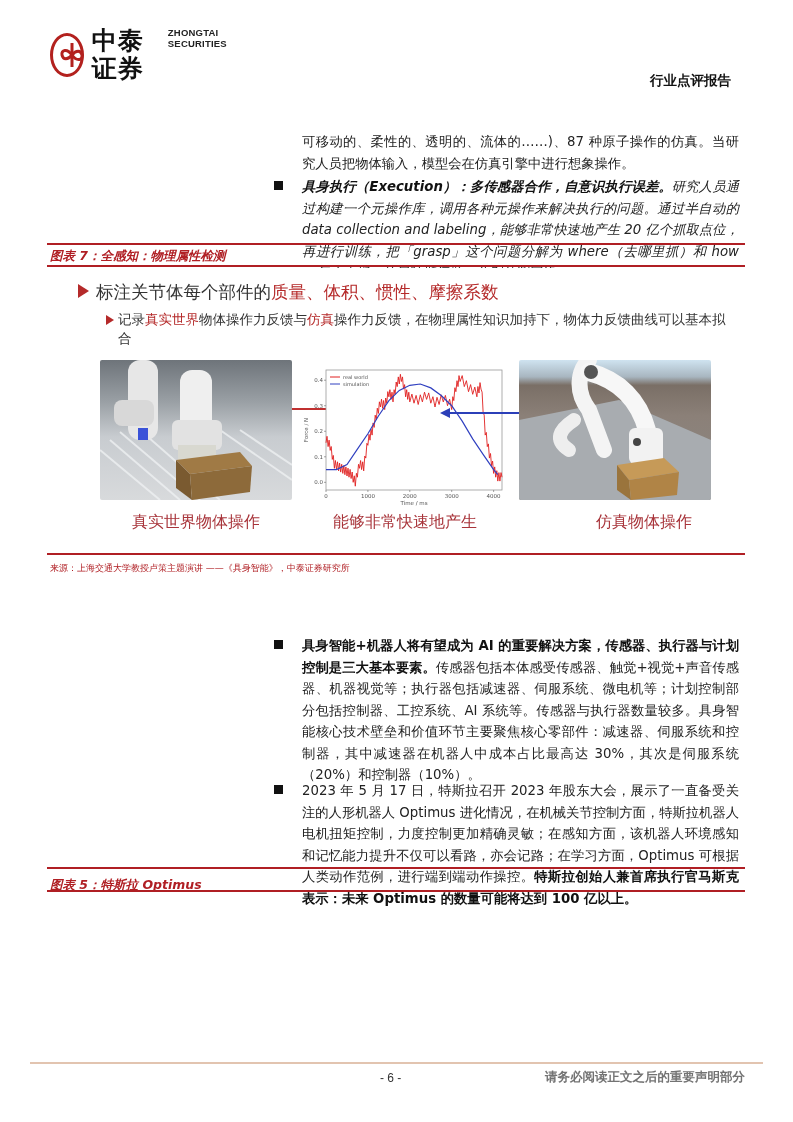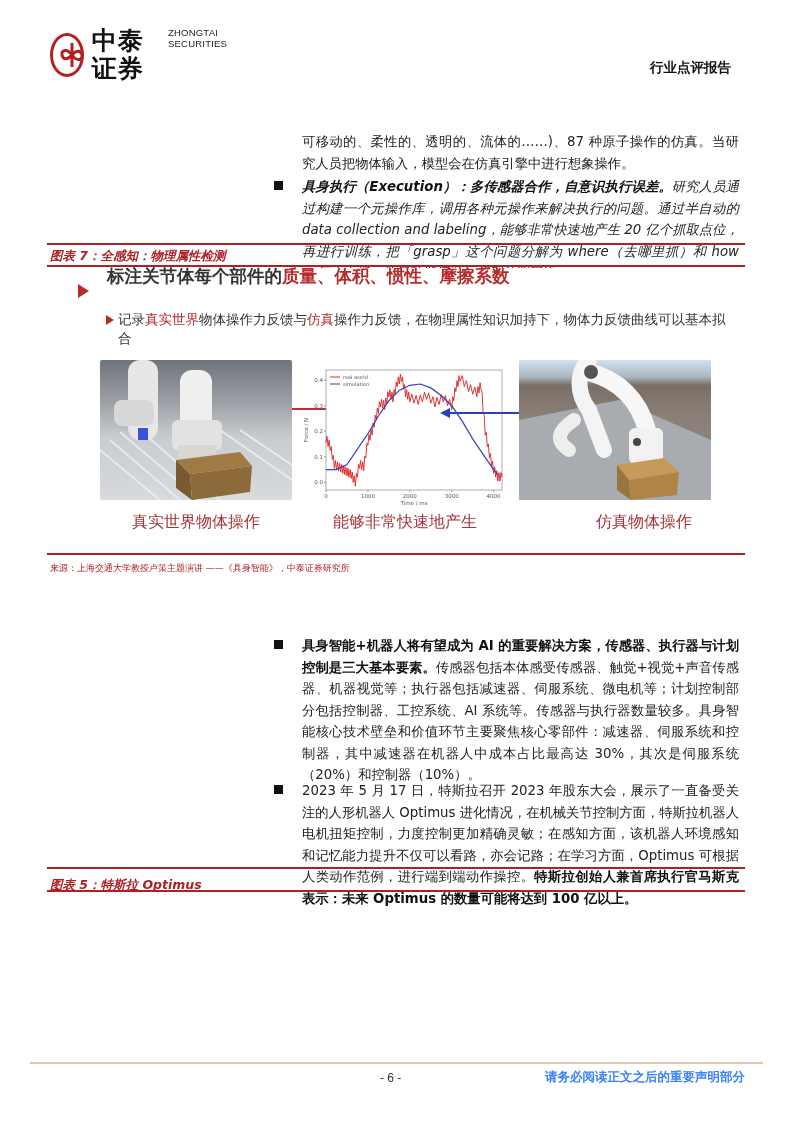--- a/index.html
+++ b/index.html
@@ -7,55 +7,55 @@
          font-family: "DejaVu Sans", "Liberation Sans", sans-serif; color: #111; }
   .abs { position: absolute; }
 
   
   .logo { left: 50px; top: 28px; width: 200px; height: 54px; display: flex; align-items: center; }
   .logo-mark { width: 44px; height: 44px; border-radius: 50%; border: 3px solid #b3211e; box-sizing: border-box;
                position: relative; margin-right: 8px; }
   .logo-mark svg { position: absolute; left: 4px; top: 4px; }
   .logo-text { display: flex; flex-direction: row; }
   .logo-cn { font-size: 25px; font-weight: bold; letter-spacing: 1px; color: #111; line-height: 28px; }
-  .logo-en { font-family: "Liberation Sans", sans-serif; font-size: 9.5px; font-weight: normal; color: #222; letter-spacing: 0.2px; }
-  .report-type { right: 62px; top: 59px; font-size: 13.5px; font-weight: bold; color: #111; }
+  .logo-en { font-family: "Liberation Sans", sans-serif; font-size: 9.5px; font-weight: bold; color: #222; letter-spacing: 0.2px; }
+  .report-type { right: 62px; top: 72px; font-size: 13.5px; font-weight: bold; color: #111; }
 
   
   .para { left: 302px; width: 437px; font-size: 13.3px; line-height: 21.5px; text-align: justify; color: #222; margin-top: 36px; }
   .para b { color: #111; }
   .bullet { position: absolute; left: -28px; top: 5px; width: 9px; height: 9px; background: #111; }
 
   
   .redline { left: 47px; width: 698px; height: 2px; background: #b01f24; }
   .fig-title { left: 50px; font-size: 12.5px; font-weight: bold; font-style: italic; color: #b01f24; }
   .fig-source { left: 50px; top: 562px; font-size: 9px; color: #b01f24; }
 
   
   .slide { left: 47px; top: 268px; width: 698px; height: 282px; background: #fff; }
-  .slide-h1 { left: 78px; top: 264px; font-size: 17.5px; font-weight: bold; color: #333; margin-left: 11px; }
+  .slide-h1 { left: 78px; top: 280px; font-size: 17.5px; font-weight: normal; color: #333; }
   .slide-h1 .hl { color: #b52a2a; }
   .slide-h2 { left: 118px; top: 310px; width: 620px; font-size: 13.5px; font-weight: normal; color: #333; line-height: 19px; }
   .slide-h2 .hl { color: #b52a2a; }
   .tri1 { left: 78px; top: 284px; width: 0; height: 0; border-left: 11px solid #b52a2a; border-top: 7px solid transparent; border-bottom: 7px solid transparent; }
   .tri2 { left: 106px; top: 315px; width: 0; height: 0; border-left: 8px solid #b52a2a; border-top: 5px solid transparent; border-bottom: 5px solid transparent; }
 
   .photo { border-radius: 2px; overflow: hidden; }
   .photo-real { left: 100px; top: 360px; width: 192px; height: 140px;
                 background: linear-gradient(180deg, #6e747a 0%, #9aa0a5 30%, #c8ccd0 55%, #d8dadc 100%); }
   .photo-sim { left: 519px; top: 360px; width: 192px; height: 140px;
                background: linear-gradient(180deg, #cfe3f0 0%, #a8b6c0 12%, #7a6f66 18%, #8b8078 40%, #8d8a86 100%); }
   .caption { font-size: 16px; color: #a8343a; text-align: center; }
 
   .chart-box { left: 302px; top: 360px; width: 206px; height: 148px; }
 
   
   .footer-line { left: 30px; top: 1062px; width: 733px; height: 2px; background: #e2c4b0; }
   .page-num { left: 380px; top: 1071px; font-size: 12px; color: #333; font-family: "Liberation Sans", sans-serif; }
-  .disclaimer { right: 48px; top: 1069px; font-size: 12.5px; font-weight: bold; color: #3b82f6; }
+  .disclaimer { right: 48px; top: 1069px; font-size: 12.5px; font-weight: bold; color: #737373; }
 </style>
 </head>
 <body>
 
 <div class="abs logo">
   <div class="logo-mark">
     <svg width="30" height="30" viewBox="0 0 30 30">
       <path d="M15 3 L15 27" stroke="#b3211e" stroke-width="3" fill="none"></path>
       <path d="M15 15 C10 8, 4 10, 5 15 C6 20, 11 20, 15 15 C19 10, 24 10, 25 15 C26 20, 20 22, 15 15" stroke="#b3211e" stroke-width="3" fill="none"></path>
     </svg>

